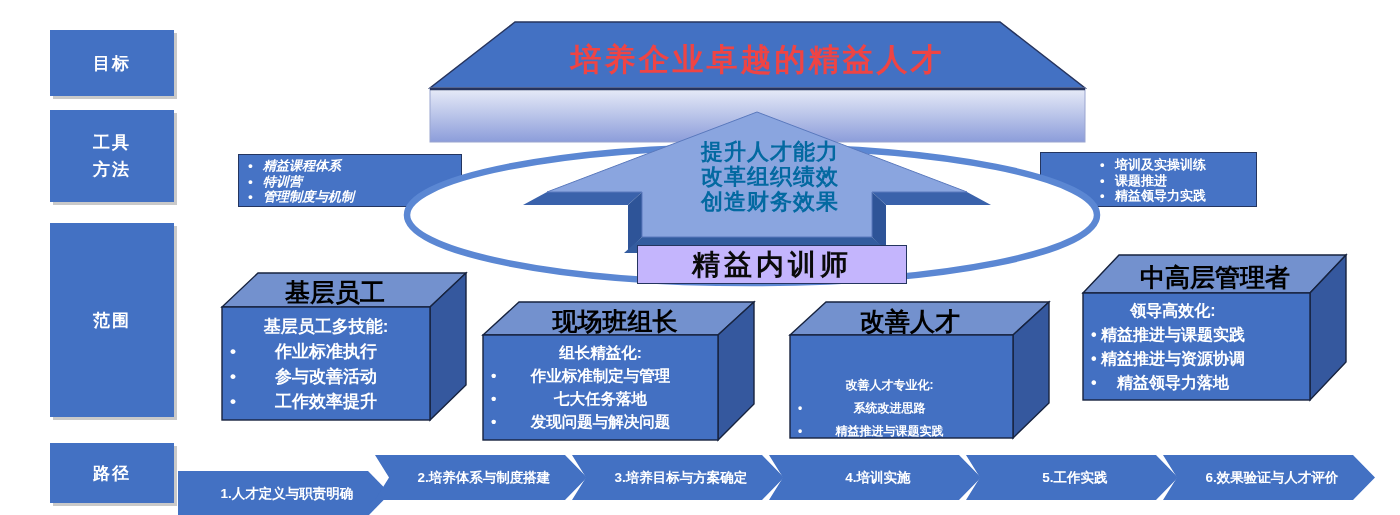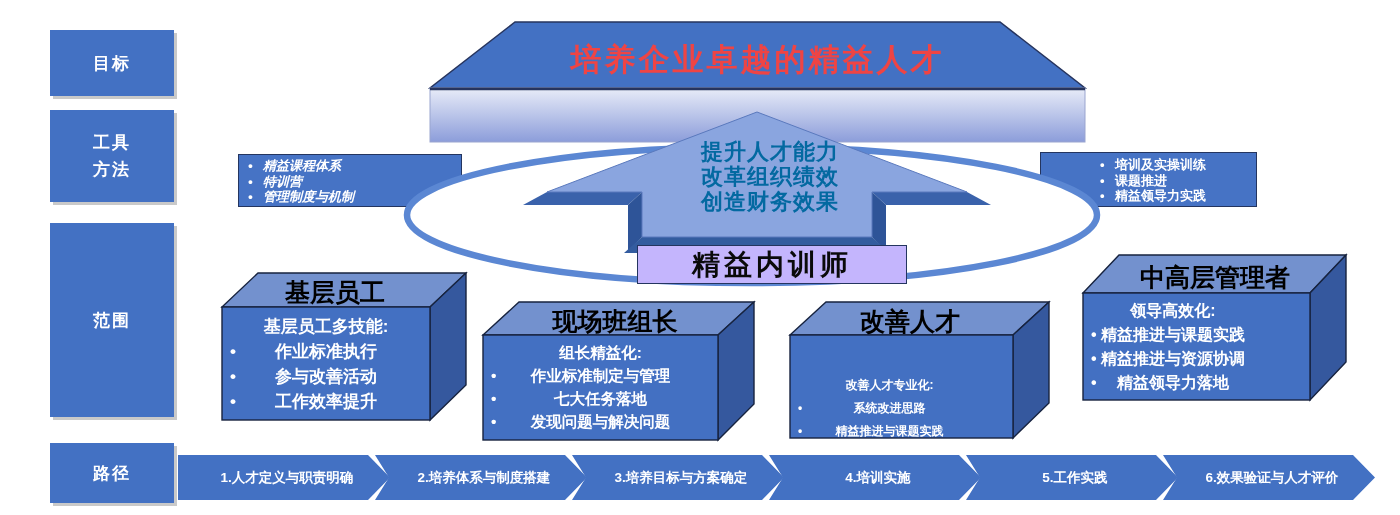--- a/index.html
+++ b/index.html
@@ -46,21 +46,21 @@
   .ct1{left:240px;top:276px;width:190px;}
   .ct2{left:495px;top:305px;width:240px;}
   .ct3{left:800px;top:305px;width:220px;}
   .ct4{left:1095px;top:261px;width:240px;}
 
   
   .step{position:absolute;top:455px;height:45px;width:212px;background:#4371C3;color:#fff;z-index:3;
         display:flex;align-items:center;justify-content:center;font-size:13.5px;font-weight:600;
         padding-left:6px;box-sizing:border-box;white-space:nowrap;
         clip-path:polygon(0 0, calc(100% - 22px) 0, 100% 50%, calc(100% - 22px) 100%, 0 100%, 14px 50%);}
-  .step.first{clip-path:polygon(0 0, calc(100% - 22px) 0, 100% 50%, calc(100% - 22px) 100%, 0 100%);}
+  .step.first{clip-path:polygon(0 0, calc(100% - 22px) 0, 100% 50%, calc(100% - 22px) 100%, 0 100%);margin-top:16px;}
 </style>
 </head>
 <body>
 
 <div class="canvas">
 
   <div class="methods-box" style="left:238px;top:154px;width:222px;height:51px;"></div>
   <div class="methods-box" style="left:1040px;top:152px;width:215px;height:53px;"></div>
 
   <svg class="svg-layer" width="1400" height="515" viewBox="0 0 1400 515">

